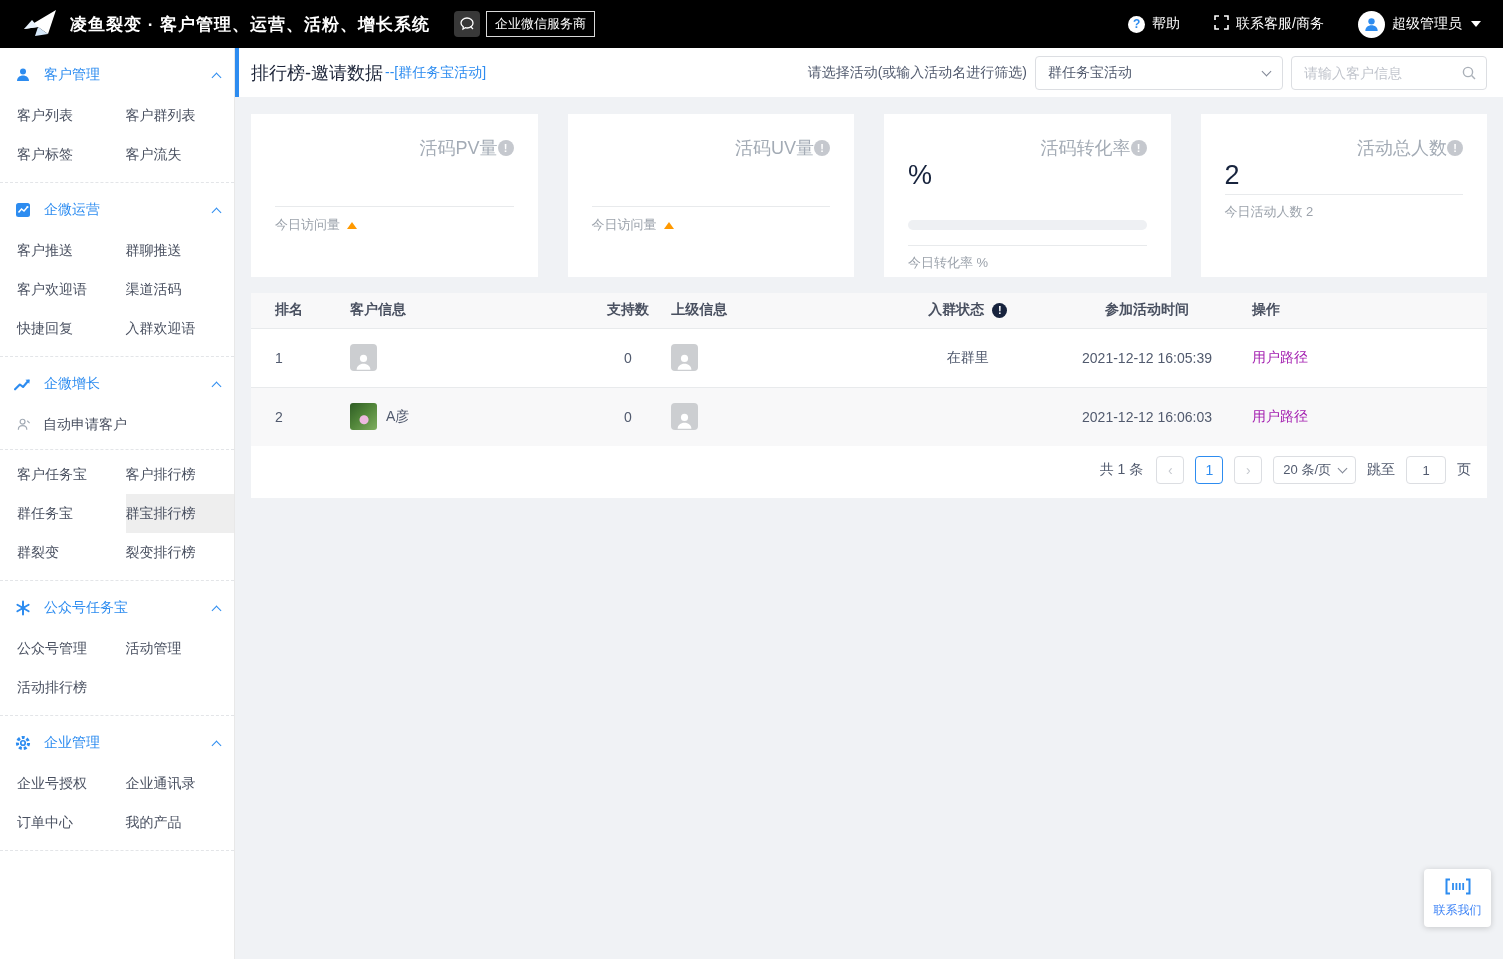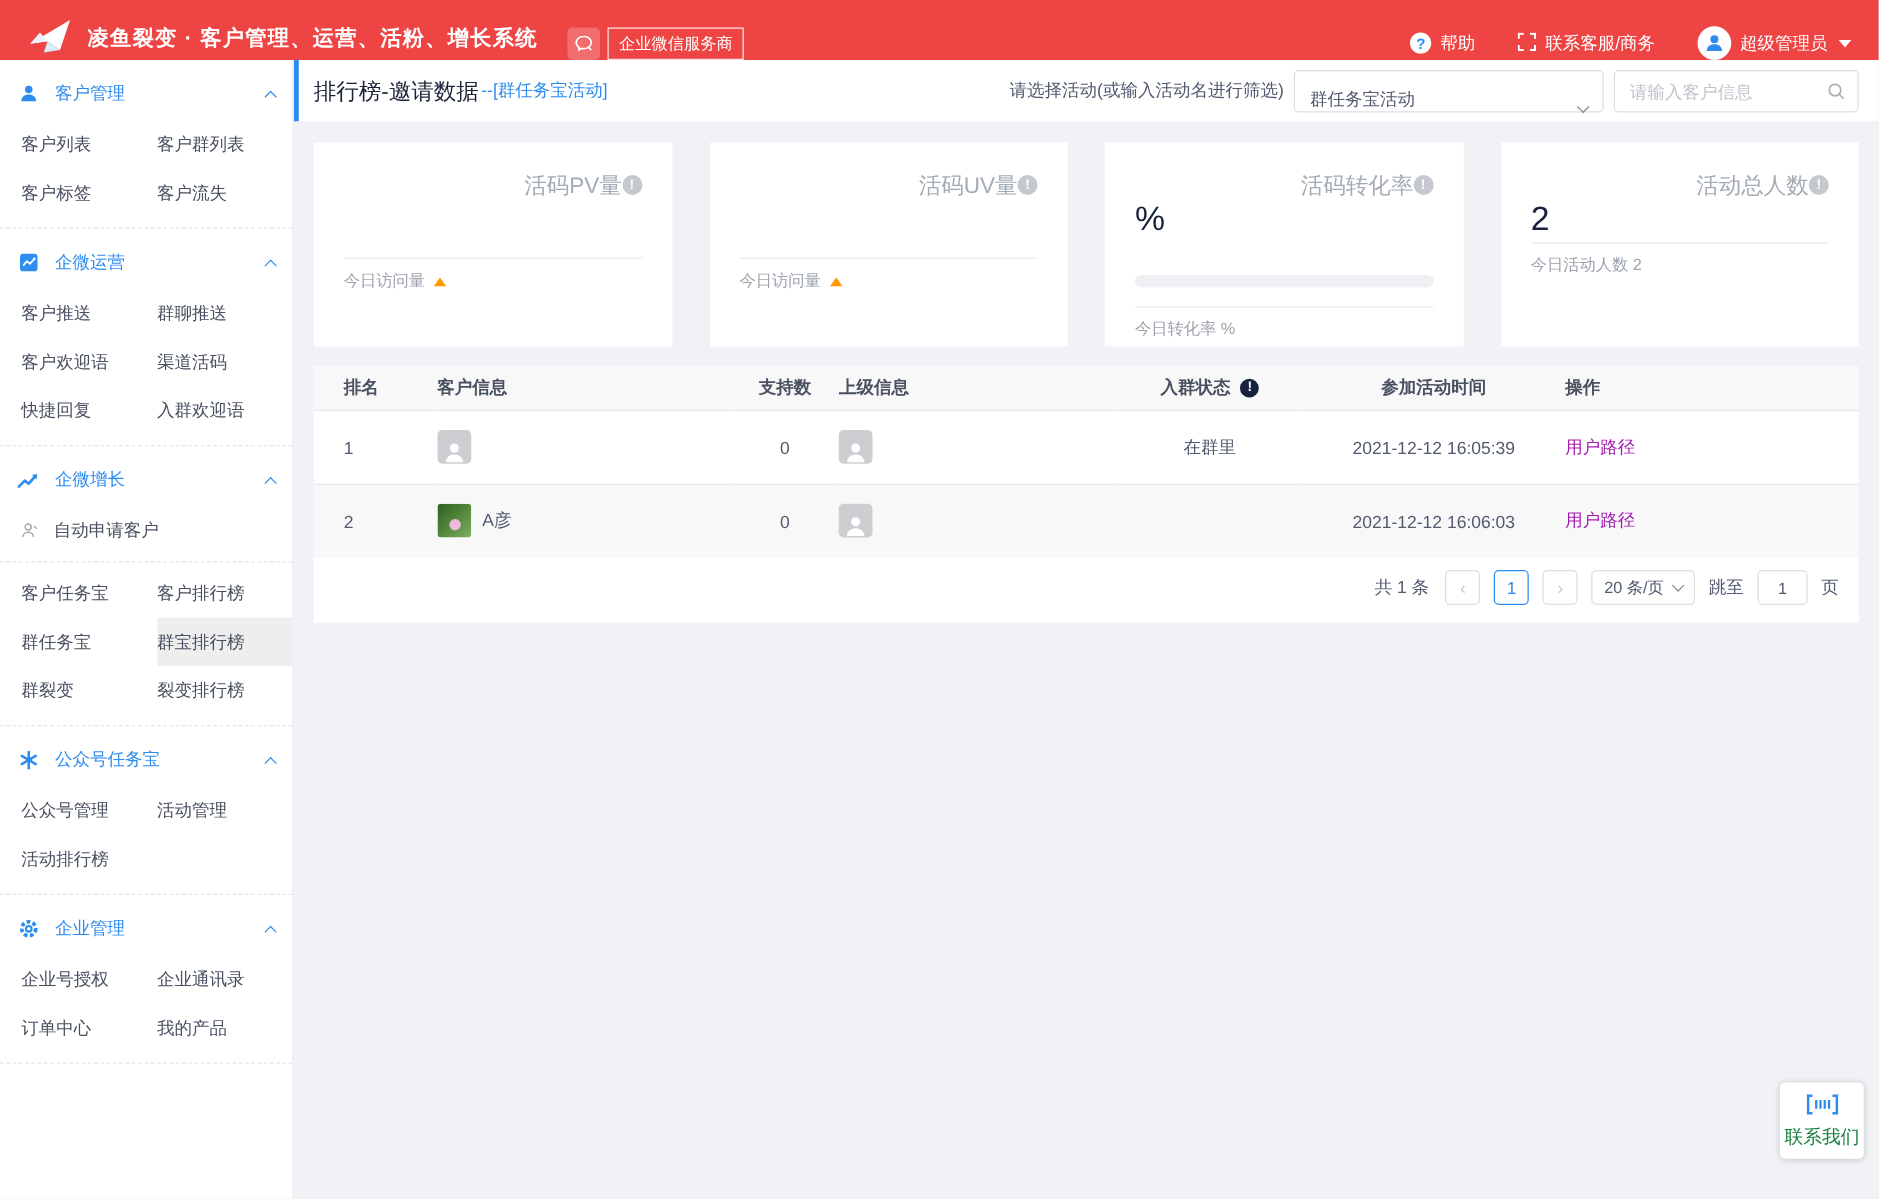--- a/index.html
+++ b/index.html
@@ -1,20 +1,20 @@
 <!DOCTYPE html>
 <html><head>
 <meta charset="utf-8">
 <style>
   * { box-sizing: border-box; margin: 0; padding: 0; }
   html,body { width:1503px; height:959px; overflow:hidden; }
   body { font-family:"Liberation Sans","DejaVu Sans",sans-serif; background:#f0f2f5; color:#495060; }
 
   
-  .top-header { height:48px; background:#ef4444; display:flex; align-items:flex-end; padding:0 22px; color:#fff; }
+  .top-header { height:48px; background:#000000; display:flex; align-items:center; padding:0 22px; color:#fff; }
   .logo-wrap { display:flex; align-items:center; gap:10px; }
   .app-title { font-size:17px; font-weight:bold; letter-spacing:1px; white-space:nowrap; }
   .badge-group { display:flex; align-items:center; margin-left:24px; gap:6px; }
   .chat-ico { width:26px; height:26px; border-radius:4px; background:rgba(255,255,255,.22); display:flex; align-items:center; justify-content:center; }
   .wx-badge { border:1px solid rgba(255,255,255,.85); padding:3px 8px; font-size:13px; white-space:nowrap; }
   .header-right { margin-left:auto; display:flex; align-items:center; gap:34px; font-size:14px; }
   .hr-item { display:flex; align-items:center; gap:7px; cursor:pointer; white-space:nowrap; }
   .help-circle { width:17px; height:17px; border-radius:50%; background:#fff; color:#2d8cf0; font-size:12px; font-weight:bold; display:flex; align-items:center; justify-content:center; }
   .avatar-circle { width:27px; height:27px; border-radius:50%; background:#fff; display:flex; align-items:center; justify-content:center; }
   .caret-down { width:0; height:0; border-left:5px solid transparent; border-right:5px solid transparent; border-top:6px solid #fff; margin-left:2px; }
@@ -36,21 +36,21 @@
 
   main { flex:1; display:flex; flex-direction:column; overflow:hidden; }
 
   
   .titlebar { background:#fff; height:49px; display:flex; align-items:center; padding-right:16px; position:relative; flex:none; }
   .accent { width:4px; height:100%; background:#2d8cf0; margin-right:12px; flex:none; }
   .page-title { font-size:18px; color:#1c2438; white-space:nowrap; }
   .title-link { font-size:14px; color:#2d8cf0; margin-left:2px; cursor:pointer; white-space:nowrap; }
   .filter-zone { margin-left:auto; display:flex; align-items:center; gap:8px; }
   .filter-label { font-size:14px; color:#515a6e; white-space:nowrap; }
-  .sel-box { width:248px; height:34px; border:1px solid #dcdee2; border-radius:4px; background:#fff; display:flex; align-items:flex-end; justify-content:space-between; padding:0 12px; font-size:14px; color:#515a6e; cursor:pointer; }
+  .sel-box { width:248px; height:34px; border:1px solid #dcdee2; border-radius:4px; background:#fff; display:flex; align-items:center; justify-content:space-between; padding:0 12px; font-size:14px; color:#515a6e; cursor:pointer; }
   .chev-dn { width:7px; height:7px; border-right:1.4px solid #808695; border-bottom:1.4px solid #808695; transform:rotate(45deg); margin-top:-3px; }
   .search-wrap { position:relative; }
   .search-wrap input { width:196px; height:34px; border:1px solid #dcdee2; border-radius:4px; padding:0 32px 0 12px; font-size:14px; color:#515a6e; outline:none; font-family:inherit; }
   .search-wrap input::placeholder { color:#c0c4cc; }
   .search-ico { position:absolute; right:10px; top:9px; }
 
   
   .content { padding:17px 16px 0; flex:1; overflow:hidden; }
   .cards { display:grid; grid-template-columns:repeat(4,1fr); gap:30px; }
   .card { background:#fff; height:163px; position:relative; padding:22px 24px; }
@@ -91,21 +91,21 @@
   
   .pagination { display:flex; align-items:center; justify-content:flex-end; gap:11px; padding:10px 16px 14px; font-size:14px; color:#515a6e; }
   .pg-total { margin-right:2px; white-space:nowrap; }
   .pg-btn { min-width:28px; height:28px; border:1px solid #dcdee2; border-radius:4px; background:#fff; display:flex; align-items:center; justify-content:center; font-size:14px; color:#c5c8ce; cursor:pointer; }
   .pg-btn.active { border-color:#2d8cf0; color:#2d8cf0; }
   .pg-size { height:28px; border:1px solid #dcdee2; border-radius:4px; background:#fff; display:flex; align-items:center; gap:8px; padding:0 9px; font-size:13px; color:#515a6e; cursor:pointer; white-space:nowrap; }
   .pg-jump-input { width:40px; height:28px; border:1px solid #dcdee2; border-radius:4px; text-align:center; font-size:13px; color:#515a6e; outline:none; font-family:inherit; }
 
   
   .contact-widget { position:absolute; right:12px; bottom:32px; width:67px; background:#fff; border-radius:4px; box-shadow:0 1px 6px rgba(0,0,0,.18); padding:9px 0 8px; text-align:center; cursor:pointer; }
-  .contact-widget .txt { font-size:15px; color:#15803d; margin-top:3px; white-space:nowrap; }
+  .contact-widget .txt { font-size:12px; color:#3b82f6; margin-top:3px; white-space:nowrap; }
 </style>
 </head>
 <body>
 
 <header class="top-header">
   <div class="logo-wrap">
     <span>
       <svg width="38" height="30" viewBox="0 0 38 30">
         <polygon points="2,22 34,3 26,27 16,20" fill="#ffffff"></polygon>
         <polygon points="16,20 26,27 13,29" fill="#d7e9fb"></polygon>

